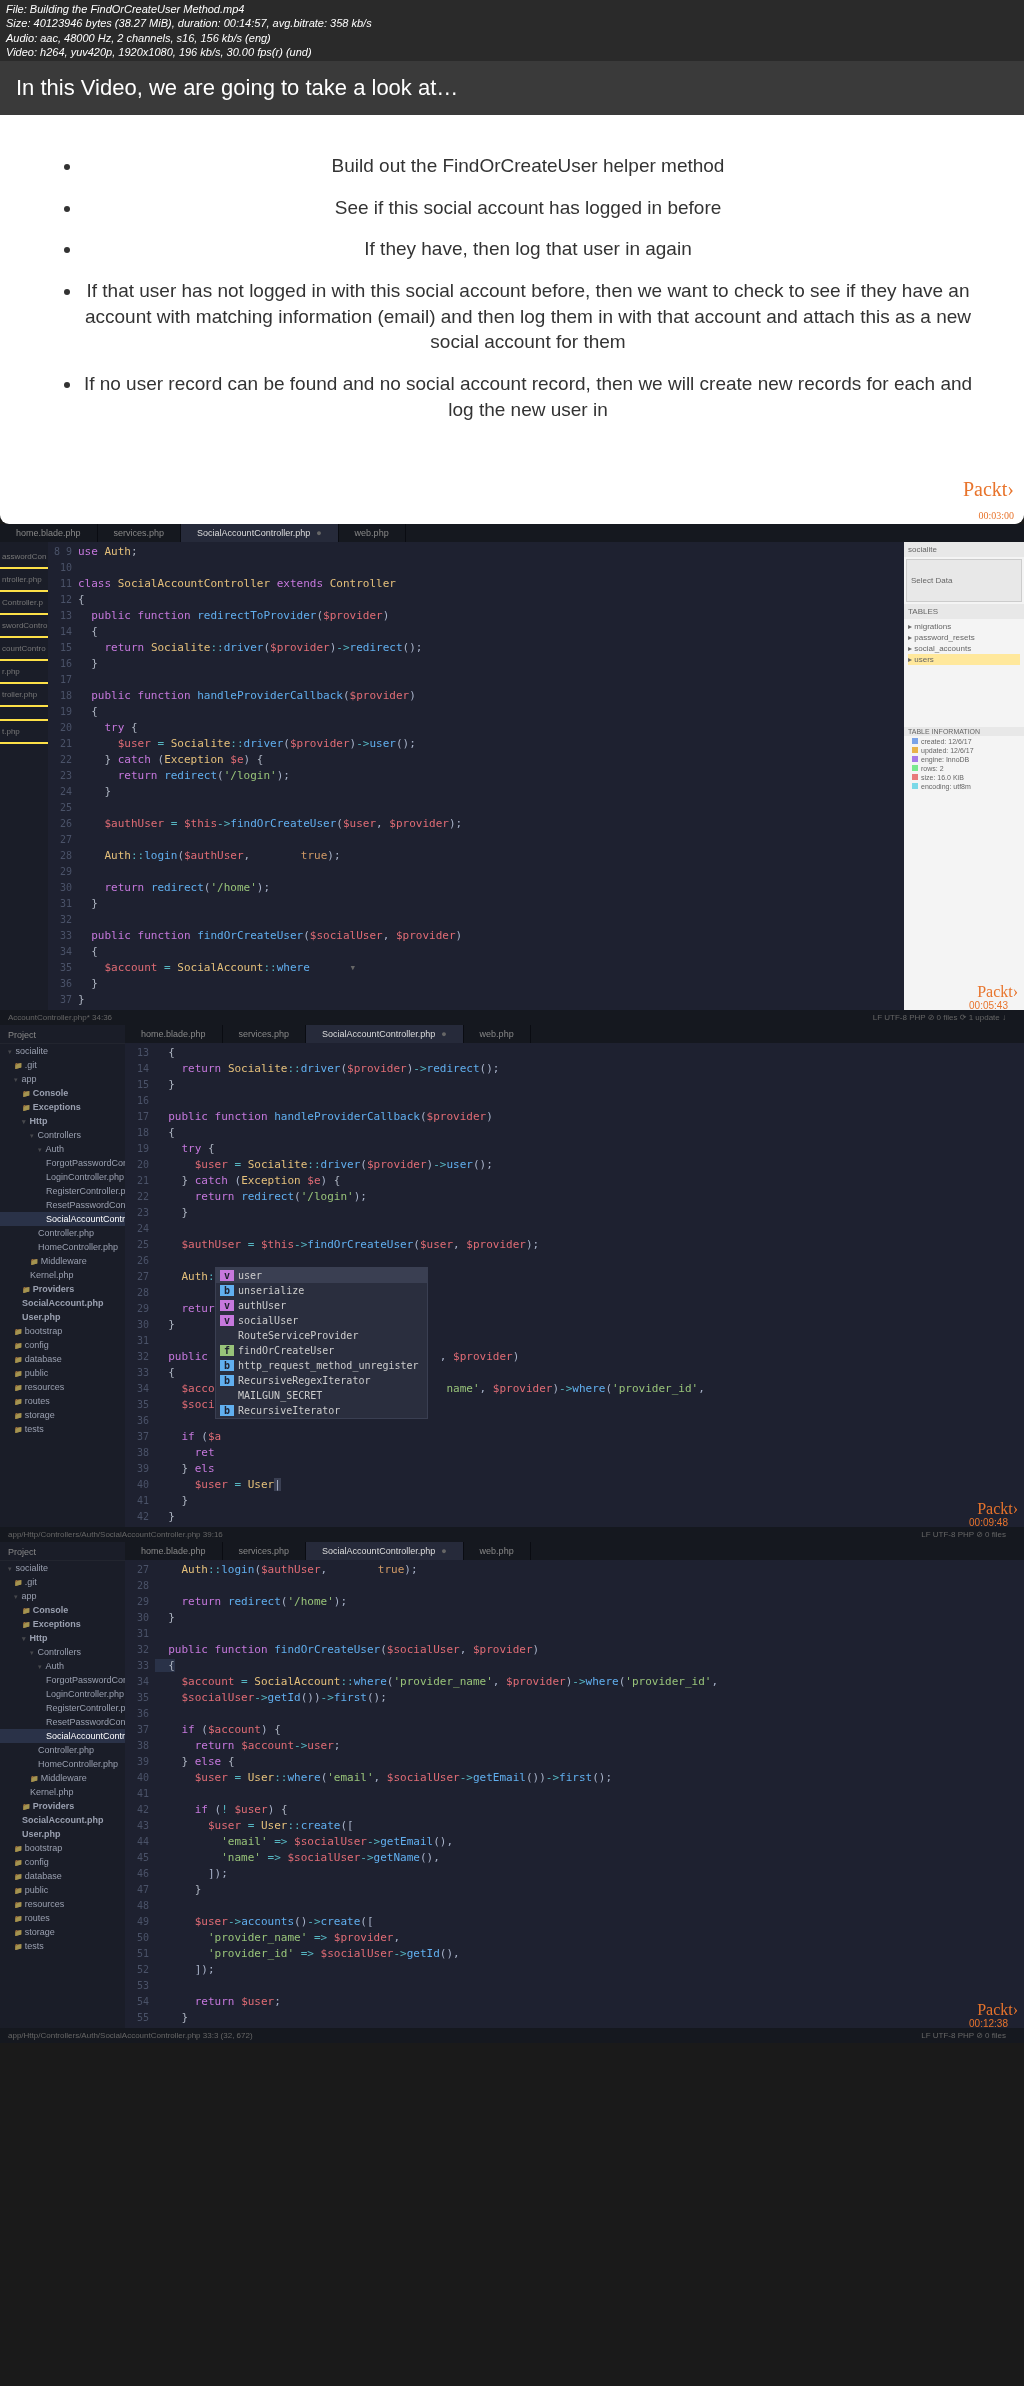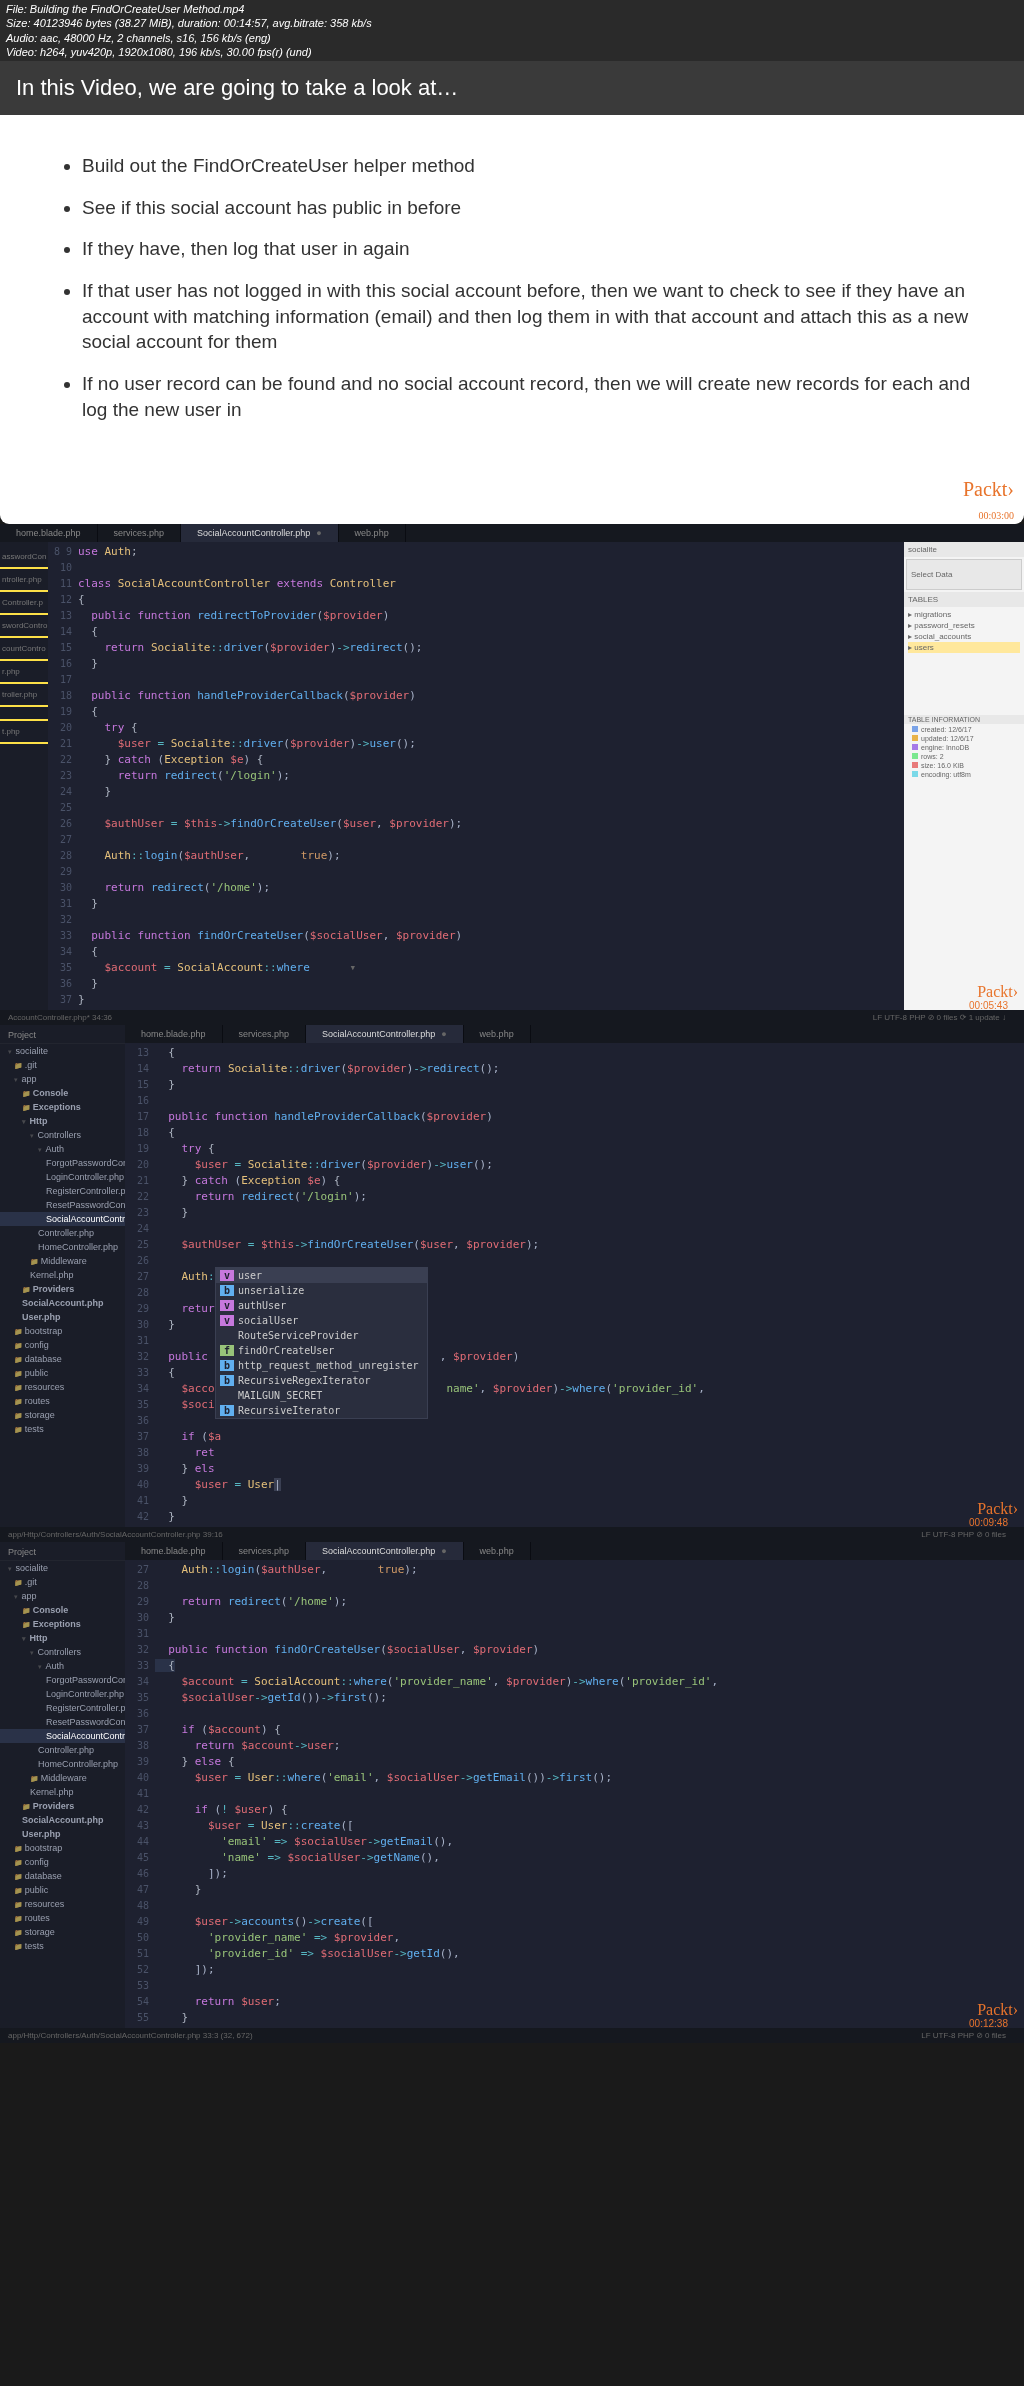--- a/index.html
+++ b/index.html
@@ -6,40 +6,40 @@
 body { background:#1a1a1a; font-family:Arial,sans-serif; width:1024px; }
 
 
 .meta { background:#2a2a2a; color:#fff; font-style:italic; font-family:Arial; font-size:11px; padding:2px 6px; line-height:1.3; }
 .meta div { white-space:pre; }
 
 
 .slide { background:#fff;border-radius:9px; }
 .slide-hdr { background:#3a3a3a; color:#fff; font-size:22px; padding:14px 16px; }
 .slide-body { padding:22px 50px 40px 62px; font-size:19px; color:#333; }
-.slide-body ul { list-style:disc; padding-left:20px; }
+.slide-body ul { list-style:disc; padding-left:20px;text-align:center; }
 .slide-body li { margin:16px 0; line-height:1.35; }
 .logo-row { text-align:right; padding-right:10px; font-family:Georgia,serif; font-size:20px; color:#e8742c; }
 .logo-row .ts { font-size:10px; color:#e8742c; }
 
 
 .frame { background:#1e2130; position:relative; }
 .tabs { display:flex; background:#15181f; font-size:9px; color:#888; }
 .tabs .tab { padding:4px 16px; border-right:1px solid #0a0c12; }
 .tabs .tab.active { background:#262a3a; color:#ddd; }
 .tabs .tab .close { color:#666; margin-left:6px; }
 
 .editor-row { display:flex; }
 .left-strip { width:48px; background:#1a1d28; font-size:8px; color:#777; padding-top:4px; }
 .left-strip div { padding:6px 2px; border-bottom:2px solid #fde047; overflow:hidden; white-space:nowrap; }
 .gutter { width:30px; background:#1e2130; color:#4a5268; font-size:10px; text-align:right; padding:2px 6px 2px 0; font-family:'Consolas',monospace; line-height:16px; }
 .code { flex:1; background:#1e2130; color:#a8b2c8; font-family:'Consolas',monospace; font-size:11px; line-height:16px; padding:2px 0; white-space:pre; overflow:hidden; }
 .right-panel { width:120px; background:#f4f4f4; font-size:8px; color:#666; }
 .right-panel .hdr { background:#e8e8e8; padding:3px 4px; font-size:8px; }
-.right-panel .btn { background:#e8e8e8; border:1px solid #ccc; padding:10px 4px; margin:2px; font-size:8px; }
+.right-panel .btn { background:#e8e8e8; border:1px solid #ccc; padding:16px 4px; margin:2px; font-size:8px; }
 .right-panel .tree { padding:2px 4px; }
 .right-panel .tree div { padding:1px 0; }
 .right-panel .sel { background:#ffe89c; }
 .right-panel .info { margin-top:60px; background:#f4f4f4; }
 .right-panel .info div { padding:1px 4px; font-size:7px; }
 .right-panel .info .dot { display:inline-block; width:6px; height:6px; margin-right:3px; }
 .kw { color:#c678dd; }
 .fn { color:#61afef; }
 .cls { color:#e5c07b; }
 .var { color:#e06c75; }
@@ -85,21 +85,21 @@
   <div>Size: 40123946 bytes (38.27 MiB), duration: 00:14:57, avg.bitrate: 358 kb/s</div>
   <div>Audio: aac, 48000 Hz, 2 channels, s16, 156 kb/s (eng)</div>
   <div>Video: h264, yuv420p, 1920x1080, 196 kb/s, 30.00 fps(r) (und)</div>
 </div>
 
 <div class="slide">
   <div class="slide-hdr">In this Video, we are going to take a look at…</div>
   <div class="slide-body">
     <ul id="slide-ul">
         <li>Build out the FindOrCreateUser helper method</li>
-        <li>See if this social account has public in before</li>
+        <li>See if this social account has logged in before</li>
         <li>If they have, then log that user in again</li>
         <li>If that user has not logged in with this social account before, then we want to check to see if they have an account with matching information (email) and then log them in with that account and attach this as a new social account for them</li>
         <li>If no user record can be found and no social account record, then we will create new records for each and log the new user in</li>
       </ul>
   </div>
   <div class="logo-row">
     <span>Packt›</span><br>
     <span class="ts">00:03:00</span>
   </div>
 </div>

